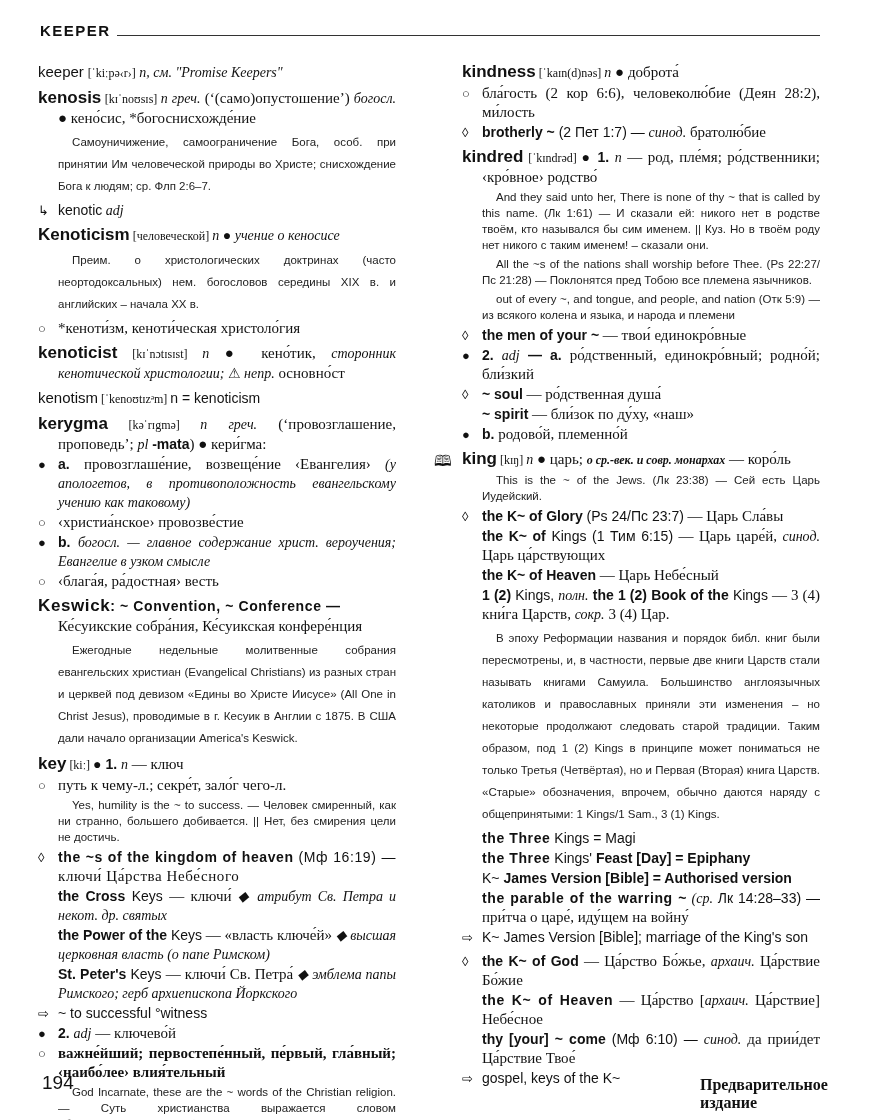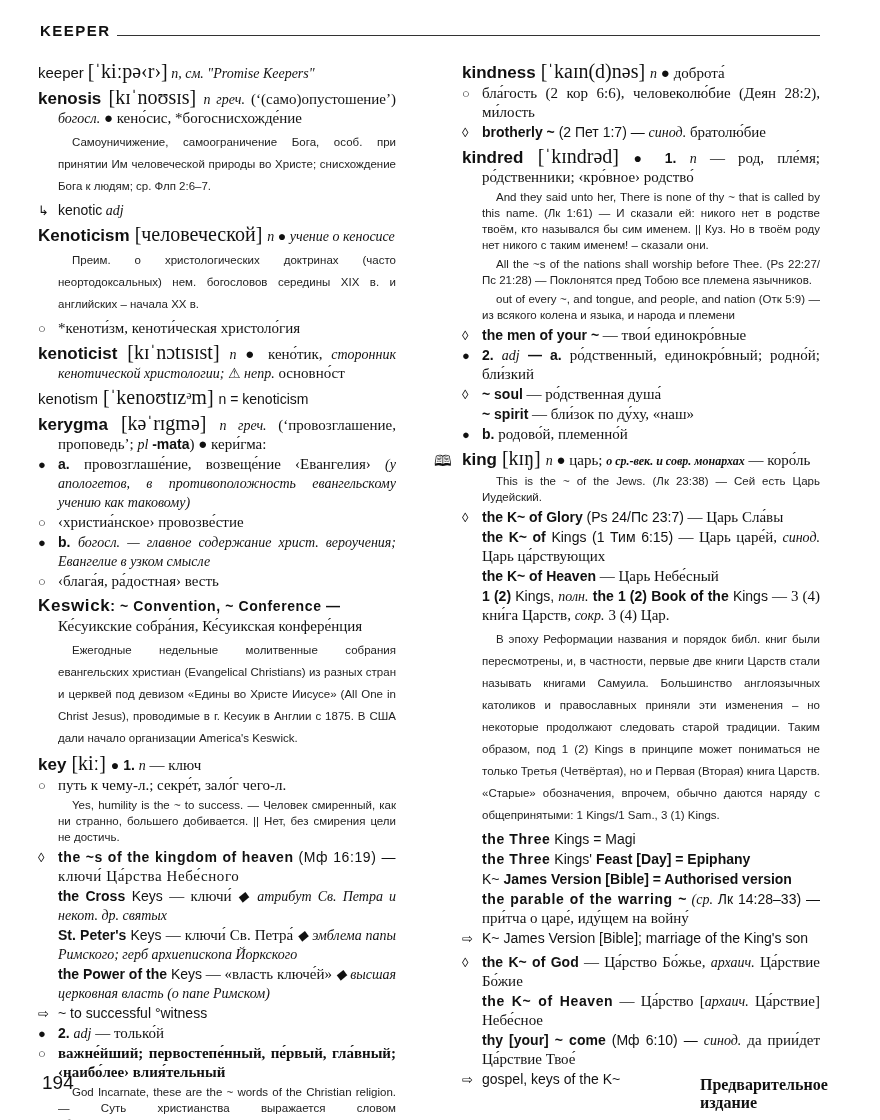--- a/index.html
+++ b/index.html
@@ -8,21 +8,21 @@
   .header { position:absolute; left:40px; top:22px; width:780px; height:20px; }
   .header .rh { font-family:"Liberation Sans", sans-serif; font-weight:bold; font-size:15px; letter-spacing:1.5px; position:absolute; left:0; top:0; background:#fff; padding-right:6px; }
   .header .rule { position:absolute; left:0; right:0; top:13px; border-top:1.4px solid #333; }
   .col { position:absolute; top:62px; width:358px; }
   .col.left { left:38px; }
   .col.right { left:462px; }
   .entry { margin-bottom:5px; }
   .line { font-size:14px; line-height:19px; padding-left:20px; text-indent:-20px; text-align:justify; }
   .hw { font-weight:bold; font-size:17px; }
   .hw-light { font-size:15px; }
-  .ipa { font-family:"Liberation Serif", serif; font-size:20px; }
+  .ipa { font-family:"Liberation Serif", serif; font-size:12px; }
   .it { font-family:"Liberation Serif", serif; font-style:italic; }
   .ser { font-family:"Liberation Serif", serif; font-size:15px; }
   .b { font-weight:bold; }
   .sub { font-size:14px; line-height:19px; padding-left:20px; position:relative; text-align:justify; margin-top:1px; }
   .sub .mk { position:absolute; left:0; top:0; width:16px; font-size:13px; }
   .note { font-size:11.5px; line-height:22px; padding-left:20px; text-indent:14px; text-align:justify; margin:3px 0 4px 0; color:#222; }
   .ex { font-size:11.5px; line-height:16px; padding-left:20px; text-indent:14px; text-align:justify; margin:2px 0 3px 0; color:#222; }
   .footer-num { position:absolute; left:42px; top:1072px; font-size:19px; }
   .footer-ed { position:absolute; left:700px; top:1076px; font-family:"Liberation Serif", serif; font-weight:bold; font-size:16px; }
   .book { position:absolute; left:-28px; top:1px; font-size:15px; }
@@ -75,24 +75,24 @@
     <div class="sub"><span class="ser">Ке́суикские собра́ния, Ке́суикская конфере́нция</span></div>
     <div class="note">Ежегодные недельные молитвенные собрания евангельских христиан (Evangelical Christians) из разных стран и церквей под девизом «Едины во Христе Иисусе» (All One in Christ Jesus), проводимые в г. Кесуик в Англии с 1875. В США дали начало организации America's Keswick.</div>
   </div>
 
   <div class="entry">
     <div class="line"><span class="hw">key</span><span class="ipa"> [kiː] </span><span class="b">● 1. </span><span class="it">n</span><span class="ser"> — ключ</span></div>
     <div class="sub"><span class="mk">○</span><span class="ser">путь к чему-л.; секре́т, зало́г чего-л.</span></div>
     <div class="ex">Yes, humility is the ~ to success. — Человек смиренный, как ни странно, большего добивается. || Нет, без смирения цели не достичь.</div>
     <div class="sub wide"><span class="mk">◊</span><span class="b">the ~s of the kingdom of heaven</span><span> (Мф 16:19) —</span><span class="ser"> ключи́ Ца́рства Небе́сного</span></div>
     <div class="sub"><span class="b">the Cross</span><span> Keys</span><span class="ser"> — ключи́ </span><span class="it">◆ атрибут Св. Петра и некот. др. святых</span></div>
+    <div class="sub"><span class="b">the Power of the</span><span> Keys</span><span class="ser"> — «власть ключе́й» </span><span class="it">◆ высшая церковная власть (о папе Римском)</span></div>
     <div class="sub"><span class="b">St. Peter's</span><span> Keys</span><span class="ser"> — ключи́ Св. Петра́ </span><span class="it">◆ эмблема папы Римского; герб архиепископа Йоркского</span></div>
-    <div class="sub"><span class="b">the Power of the</span><span> Keys</span><span class="ser"> — «власть ключе́й» </span><span class="it">◆ высшая церковная власть (о папе Римском)</span></div>
     <div class="sub"><span class="mk">⇨</span><span>~ to successful °witness</span></div>
-    <div class="sub"><span class="mk">●</span><span class="b">2. </span><span class="it">adj</span><span class="ser"> — только́й</span></div>
+    <div class="sub"><span class="mk">●</span><span class="b">2. </span><span class="it">adj</span><span class="ser"> — ключево́й</span></div>
     <div class="sub"><span class="mk">○</span><span class="ser b">важне́йший; первостепе́нный, пе́рвый, гла́вный; ‹наибо́лее› влия́тельный</span></div>
     <div class="ex"><span>God Incarnate, these are the ~ words of the Christian religion. — Суть христианства выражается словом «богочеловечество». || </span><span>⚠</span><span class="it b"> непр.</span><span> «Бог Воплощённый» — это ключевые слова христианской религии.</span></div>
     <div class="sub"><span class="mk">◊</span><span>k~ </span><span class="b wide">difference</span><span class="ser"> — гла́вное [основно́е] разли́чие, важне́йшее отли́чие; гла́вное, что отлича́ет</span></div>
   </div>
 </div>
 
 <div class="col right">
 
   <div class="entry">
     <div class="line"><span class="hw">kindness</span><span class="ipa"> [ˈkaɪn(d)nəs] </span><span class="it">n</span><span class="ser"> ● доброта́</span></div>

